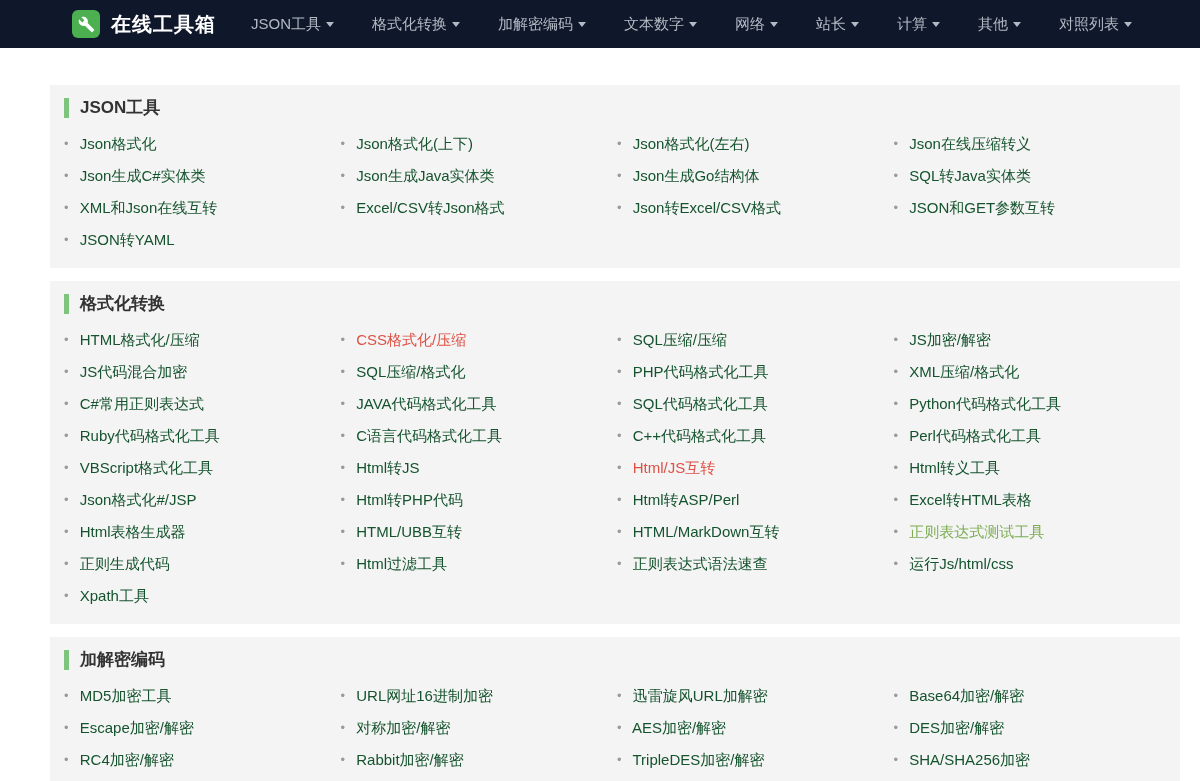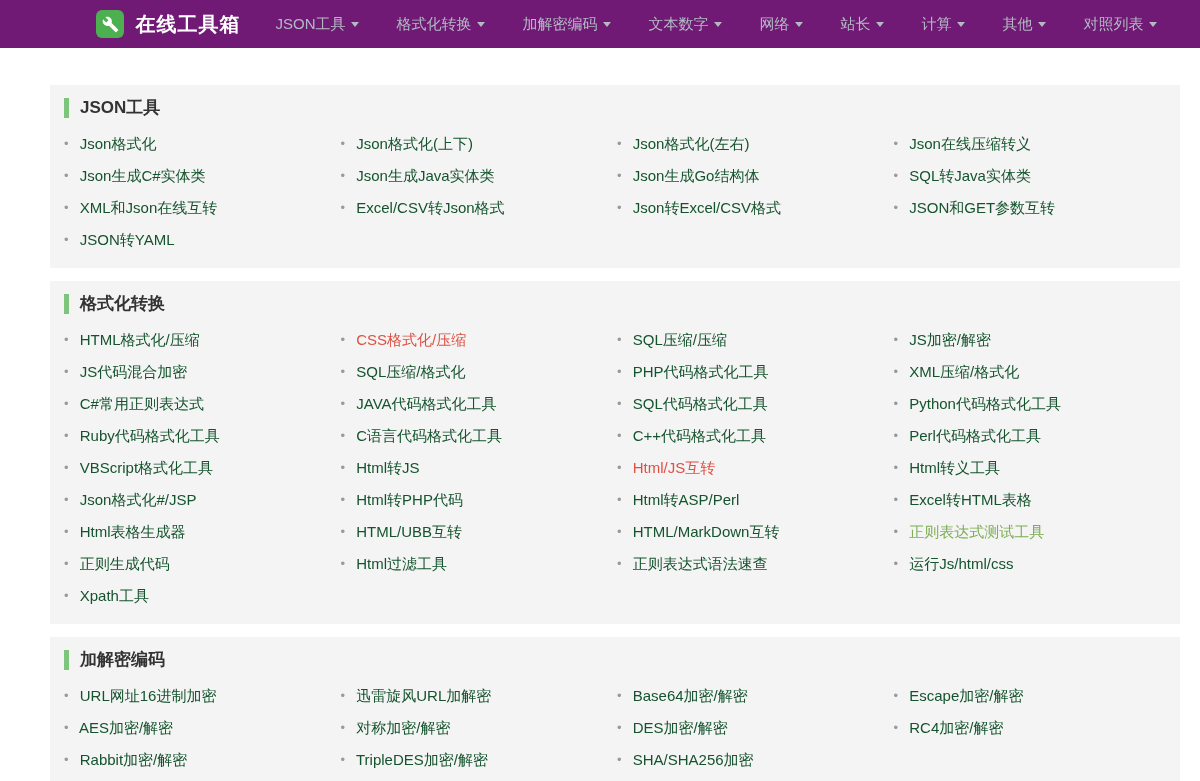--- a/index.html
+++ b/index.html
@@ -5,25 +5,24 @@
   * { box-sizing: border-box; margin: 0; padding: 0; }
   html, body {
     width: 1200px; height: 781px;
     overflow: hidden;
     background: #ffffff;
     font-family: "Liberation Sans", "DejaVu Sans", sans-serif;
   }
   
   .navbar {
     height: 48px;
-    background: #701a75;
+    background: #0f172a;
     display: flex;
     align-items: center;
     padding-left: 72px;
-    justify-content: center;
   }
   .brand {
     display: flex;
     align-items: center;
     gap: 11px;
     margin-right: 16px;
     cursor: pointer;
   }
   .logo {
     width: 28px; height: 28px;
@@ -304,36 +303,39 @@
   </li>
           <li class="tool-item">
     <a>Xpath工具</a>
   </li>
         </ul>
   </section>
       <section class="panel">
     <h2 class="panel-title">加解密编码</h2>
     <ul class="tool-list">
           <li class="tool-item">
+    <a>MD5加密工具</a>
+  </li>
+          <li class="tool-item">
     <a>URL网址16进制加密</a>
   </li>
           <li class="tool-item">
     <a>迅雷旋风URL加解密</a>
   </li>
           <li class="tool-item">
     <a> Base64加密/解密</a>
   </li>
           <li class="tool-item">
     <a>Escape加密/解密</a>
   </li>
           <li class="tool-item">
+    <a>对称加密/解密</a>
+  </li>
+          <li class="tool-item">
     <a>AES加密/解密</a>
-  </li>
-          <li class="tool-item">
-    <a>对称加密/解密</a>
   </li>
           <li class="tool-item">
     <a>DES加密/解密</a>
   </li>
           <li class="tool-item">
     <a>RC4加密/解密</a>
   </li>
           <li class="tool-item">
     <a>Rabbit加密/解密</a>
   </li>

